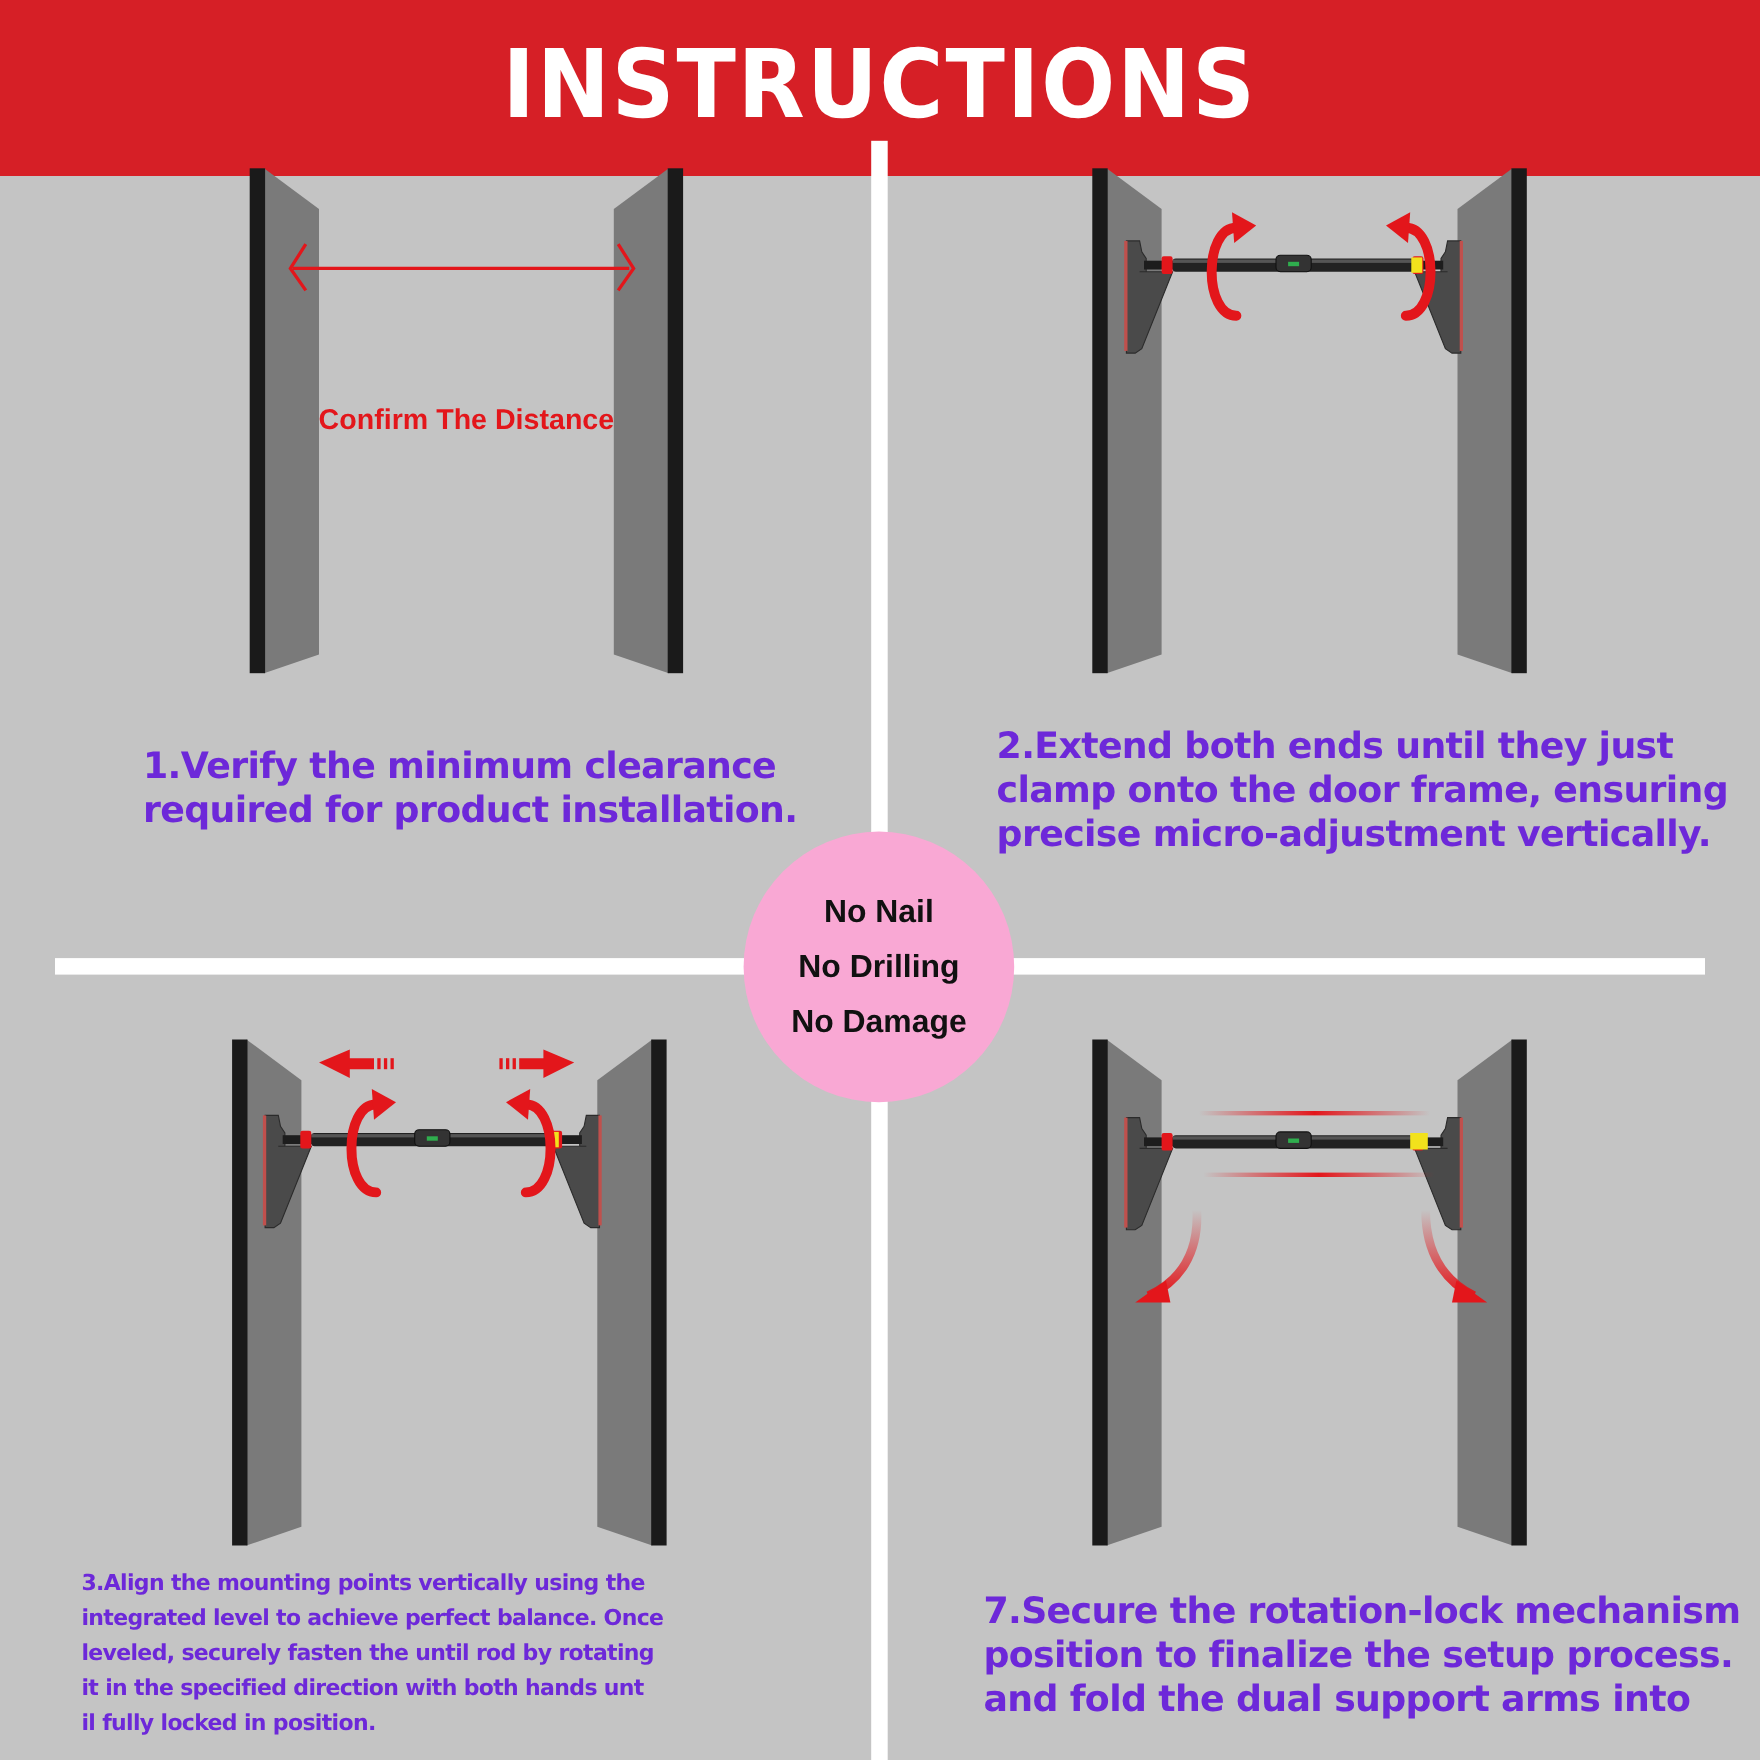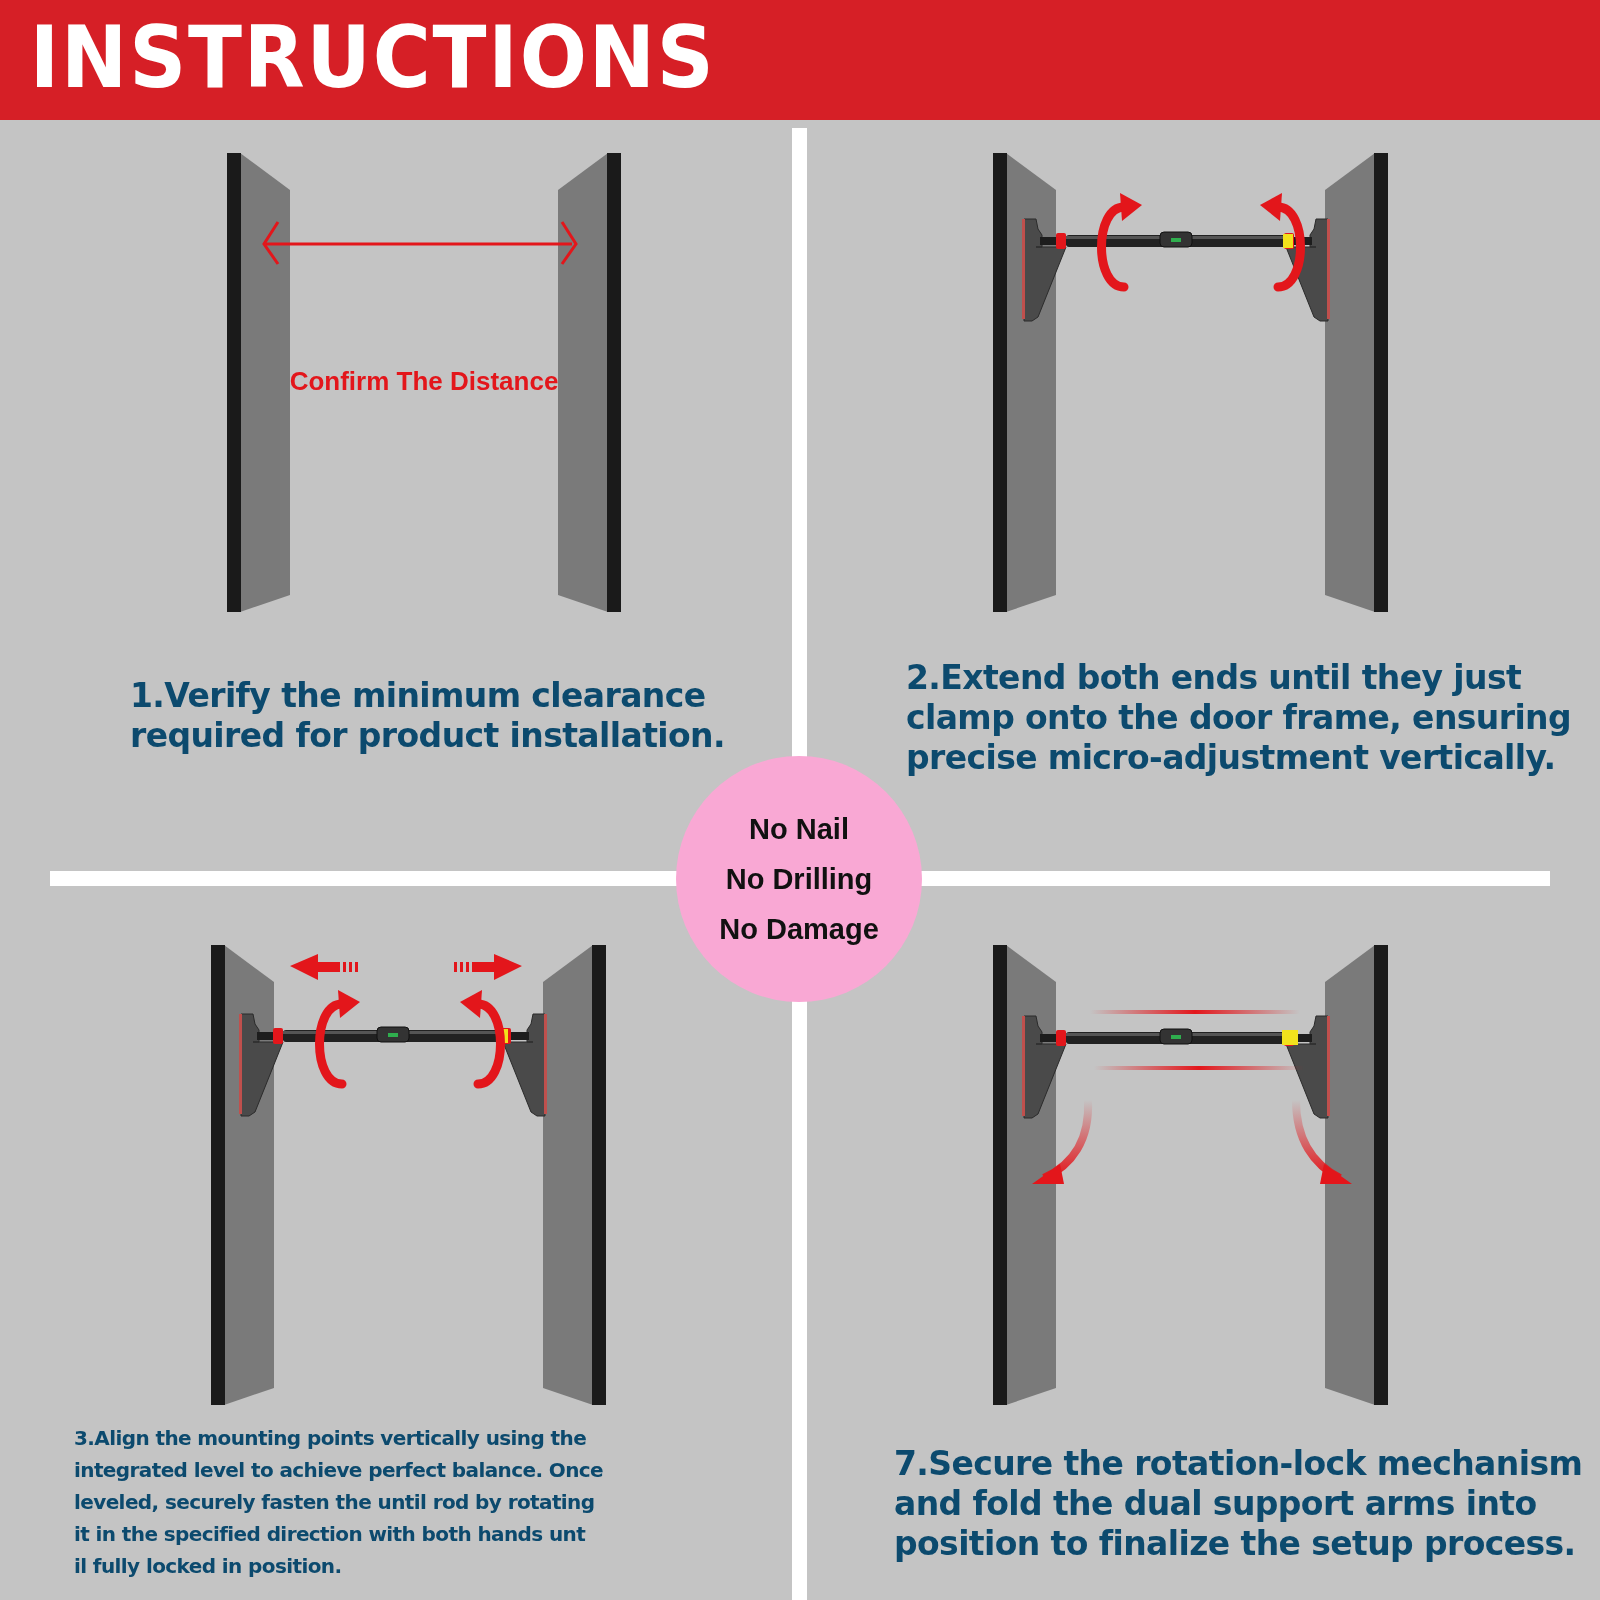--- a/index.html
+++ b/index.html
@@ -2,23 +2,23 @@
 <html><head>
 <meta charset="utf-8">
 <style>
   html, body { margin: 0; padding: 0; }
   body {
     width: 1600px; height: 1600px; position: relative; overflow: hidden;
     background: #c4c4c4;
     font-family: "Liberation Sans", sans-serif;
   }
   .header {
-    position: absolute; left: 0; top: 0; width: 1600px; height: 120px;
+    position: absolute; left: 0; top: 0; width: 1600px; height: 160px;
     background: #d61f26;
-    display: flex; align-items: center; justify-content: flex-start;
+    display: flex; align-items: center; justify-content: center;
   }
   .header-title {
     color: #ffffff; font-family: "DejaVu Sans", sans-serif; font-weight: bold;
     font-size: 86px; letter-spacing: 2px; transform: scaleX(0.92);
     margin-top: -6px;
   }
   .divider-v {
     position: absolute; left: 792px; top: 128px; width: 15px; height: 1472px;
     background: #ffffff;
   }
@@ -30,21 +30,21 @@
     position: absolute; left: 676px; top: 756px; width: 246px; height: 246px;
     border-radius: 50%; background: #f9a8d4;
     display: flex; flex-direction: column; align-items: center; justify-content: center;
   }
   .badge-line {
     font-family: "Liberation Sans", sans-serif; font-weight: bold; color: #111;
     font-size: 29px; line-height: 50px;
   }
   .panel-svg { position: absolute; }
   .caption {
-    position: absolute; color: #0c4a6e;
+    position: absolute; color: #6d28d9;
     font-family: "DejaVu Sans", sans-serif; font-weight: bold;
   }
   .cap1 { left: 130px; top: 676px; font-size: 33px; line-height: 40px; letter-spacing: -0.6px; }
   .cap2 { left: 906px; top: 658px; font-size: 33px; line-height: 40px; letter-spacing: -0.6px; }
   .cap3 { left: 74px; top: 1422px; font-size: 20px; line-height: 32px; letter-spacing: -0.6px; }
   .cap4 { left: 894px; top: 1444px; font-size: 33px; line-height: 40px; letter-spacing: -0.6px; }
   .caption span { display: block; white-space: nowrap; }
   .dist-label {
     font-family: "Liberation Sans", sans-serif; font-weight: bold;
   }
@@ -200,15 +200,15 @@
 </div>
 <div class="caption cap3">
   <span>3.Align the mounting points vertically using the</span>
   <span>integrated level to achieve perfect balance. Once</span>
   <span>leveled, securely fasten the until rod by rotating</span>
   <span>it in the specified direction with both hands unt</span>
   <span>il fully locked in position.</span>
 </div>
 <div class="caption cap4">
   <span>7.Secure the rotation-lock mechanism</span>
+  <span>position to finalize the setup process.</span>
   <span>and fold the dual support arms into</span>
-  <span>position to finalize the setup process.</span>
 </div>
 
 </body></html>

